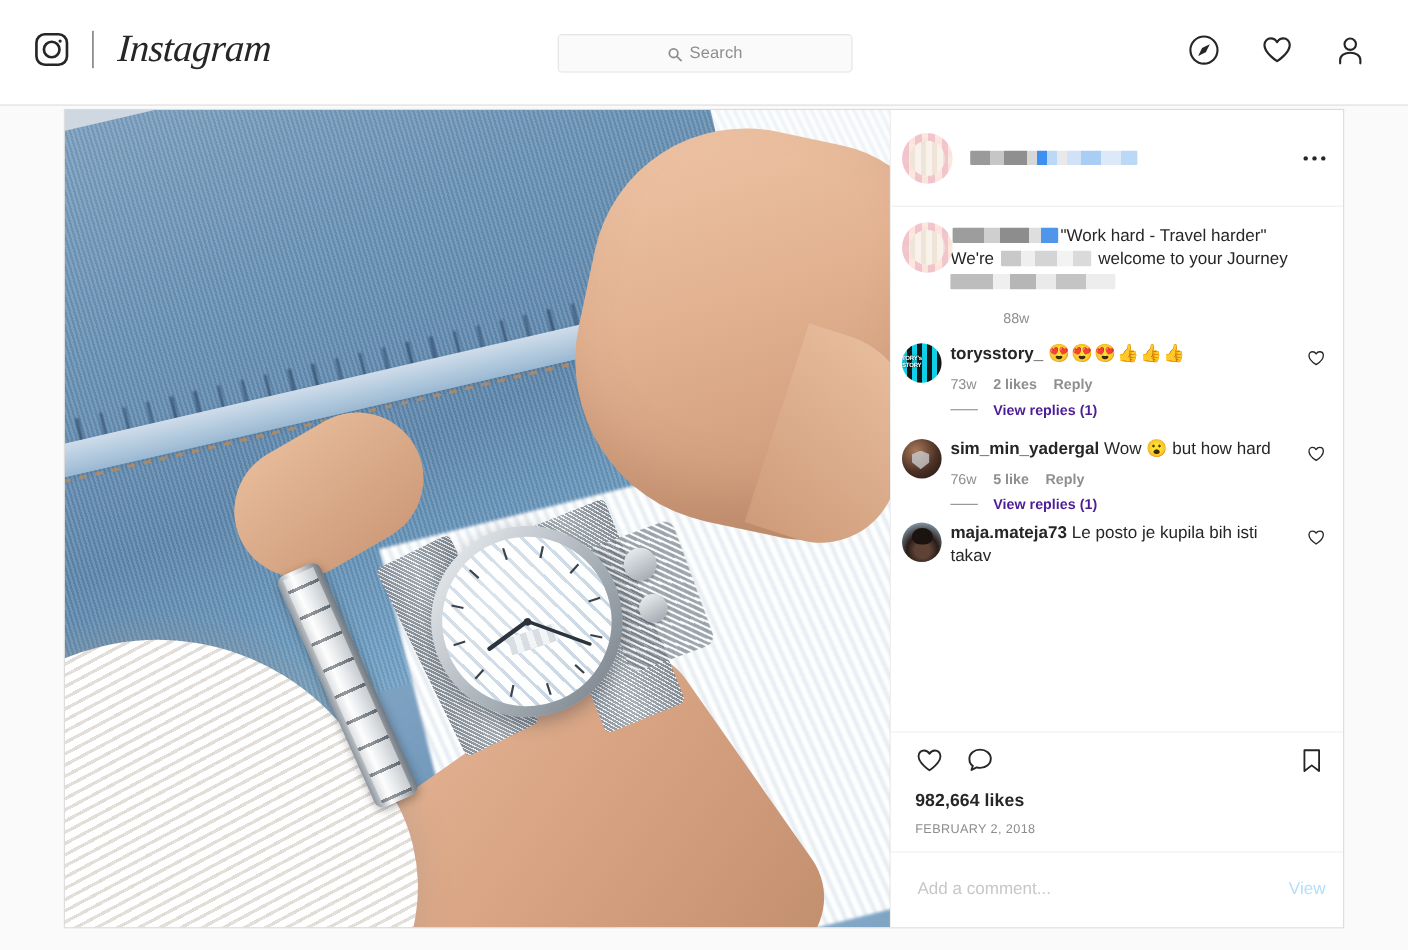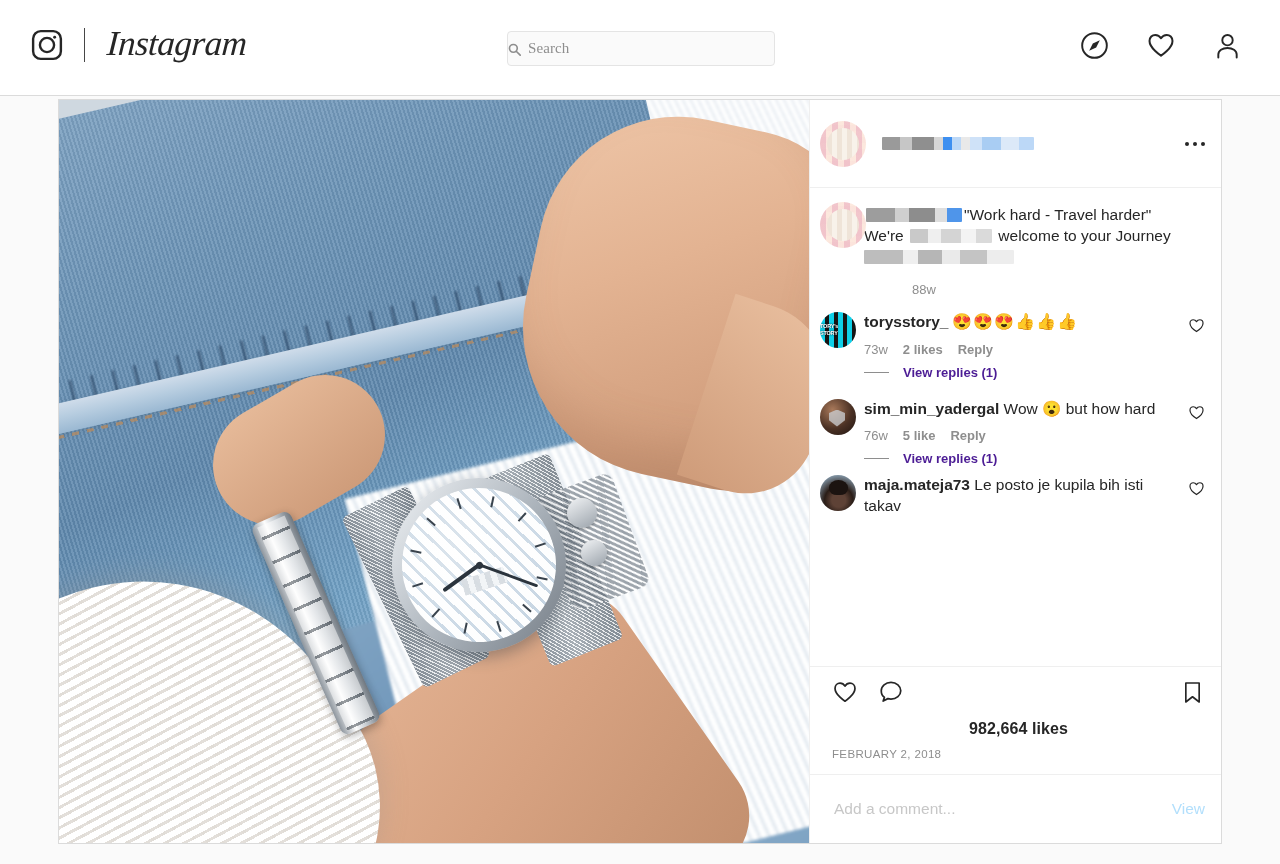--- a/index.html
+++ b/index.html
@@ -38,23 +38,22 @@
     transform: skewX(-4deg);
     padding-bottom: 3px;
   }
 
   .search-box {
     position: absolute; left: 507px; top: 31px;
     width: 268px; height: 35px;
     background: #fafafa;
     border: 1px solid #e4e4e4;
     border-radius: 4px;
-    display: flex; align-items: center; justify-content: flex-start;
+    display: flex; align-items: center; justify-content: center;
     gap: 7px;
-    font-family: Liberation Serif, serif;
   }
   .search-icon { width: 13px; height: 13px; display:block; margin-top:1px; }
   .search-ph {
     font-size: 15px; color: #8e8e8e; letter-spacing: .1px;
   }
 
   .nav-icons {
     position: absolute; right: 38px; top: 30px;
     display: flex; align-items: center; gap: 37px;
   }
@@ -418,21 +417,21 @@
   
   .actions {
     flex: none; border-top: 1px solid #efefef;
     padding: 12px 16px 0 22px;
   }
   .act-row { display: flex; align-items: center; }
   .act-row .sp { flex: 1 1 auto; }
   .act-btn { margin-right: 20px; display: block; }
   .likes {
     font-size: 16px; font-weight: 700; color: #262626;
-    margin-top: 11px; letter-spacing: .1px; text-align: center;
+    margin-top: 11px; letter-spacing: .1px;
   }
   .date {
     font-size: 11.5px; color: #8e8e8e;
     margin-top: 10px; letter-spacing: .35px;
     padding-bottom: 14px;
   }
 
   .addcmt {
     flex: none; height: 69px;
     border-top: 1px solid #efefef;

